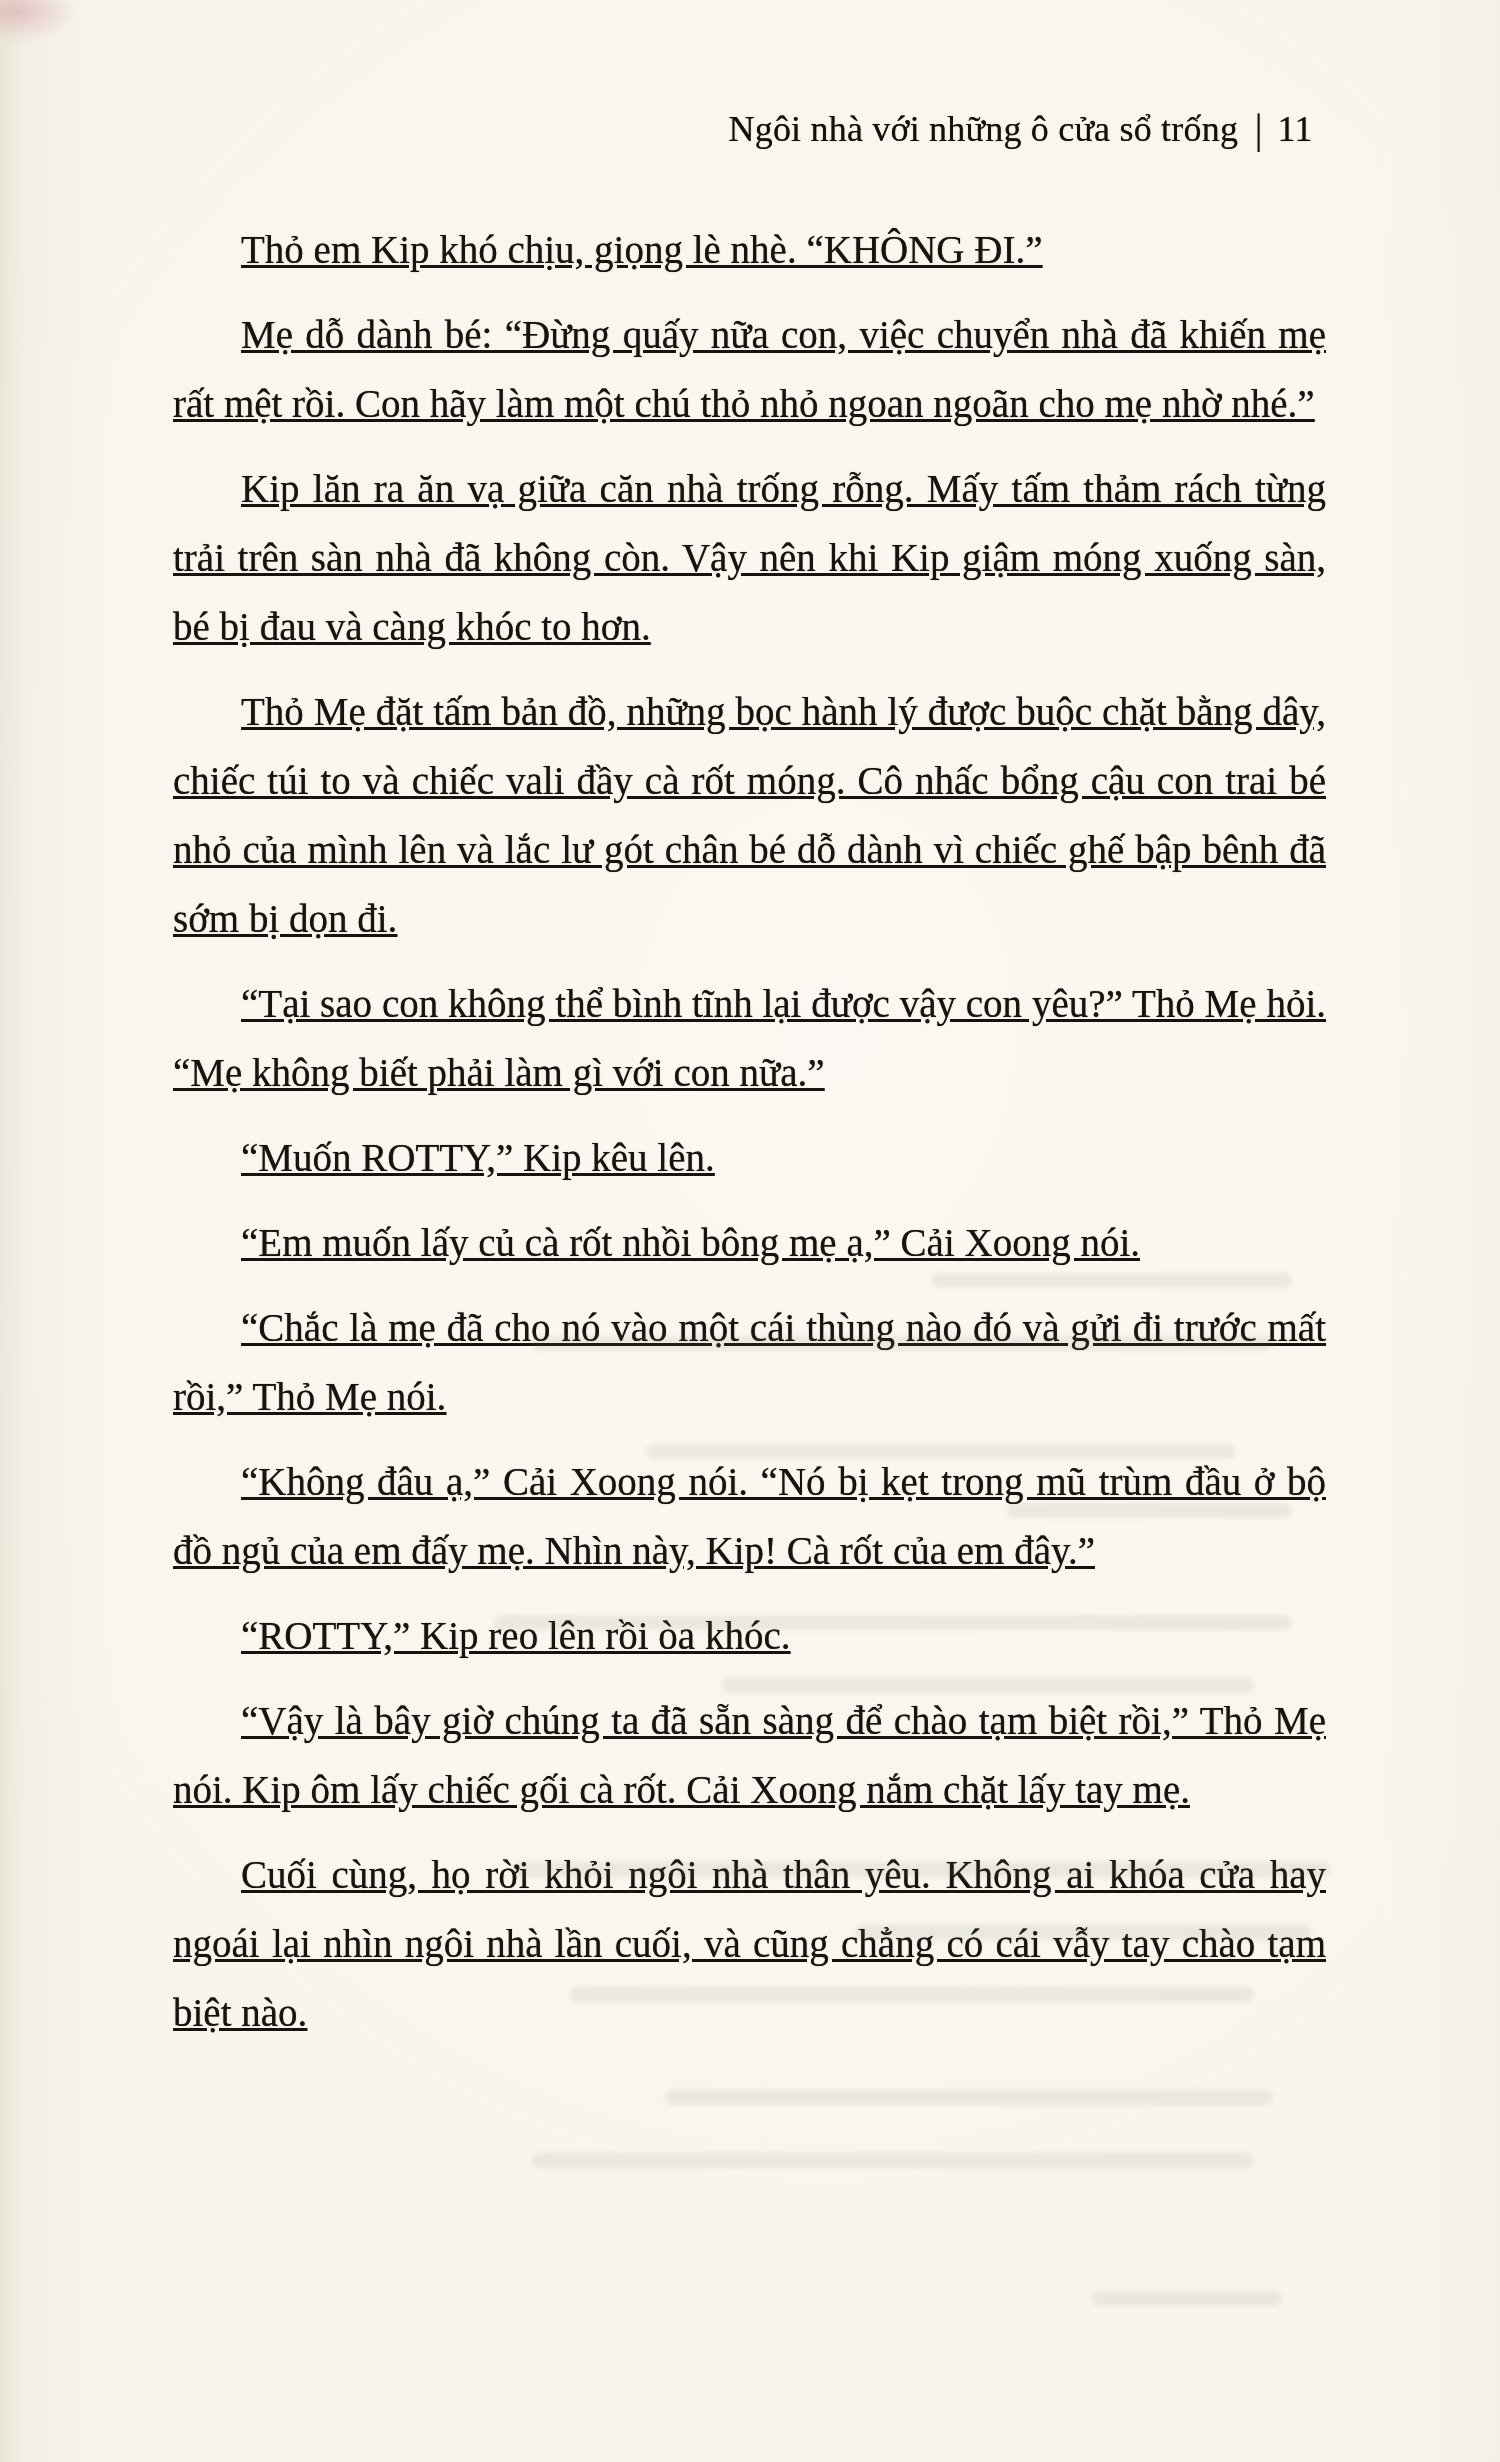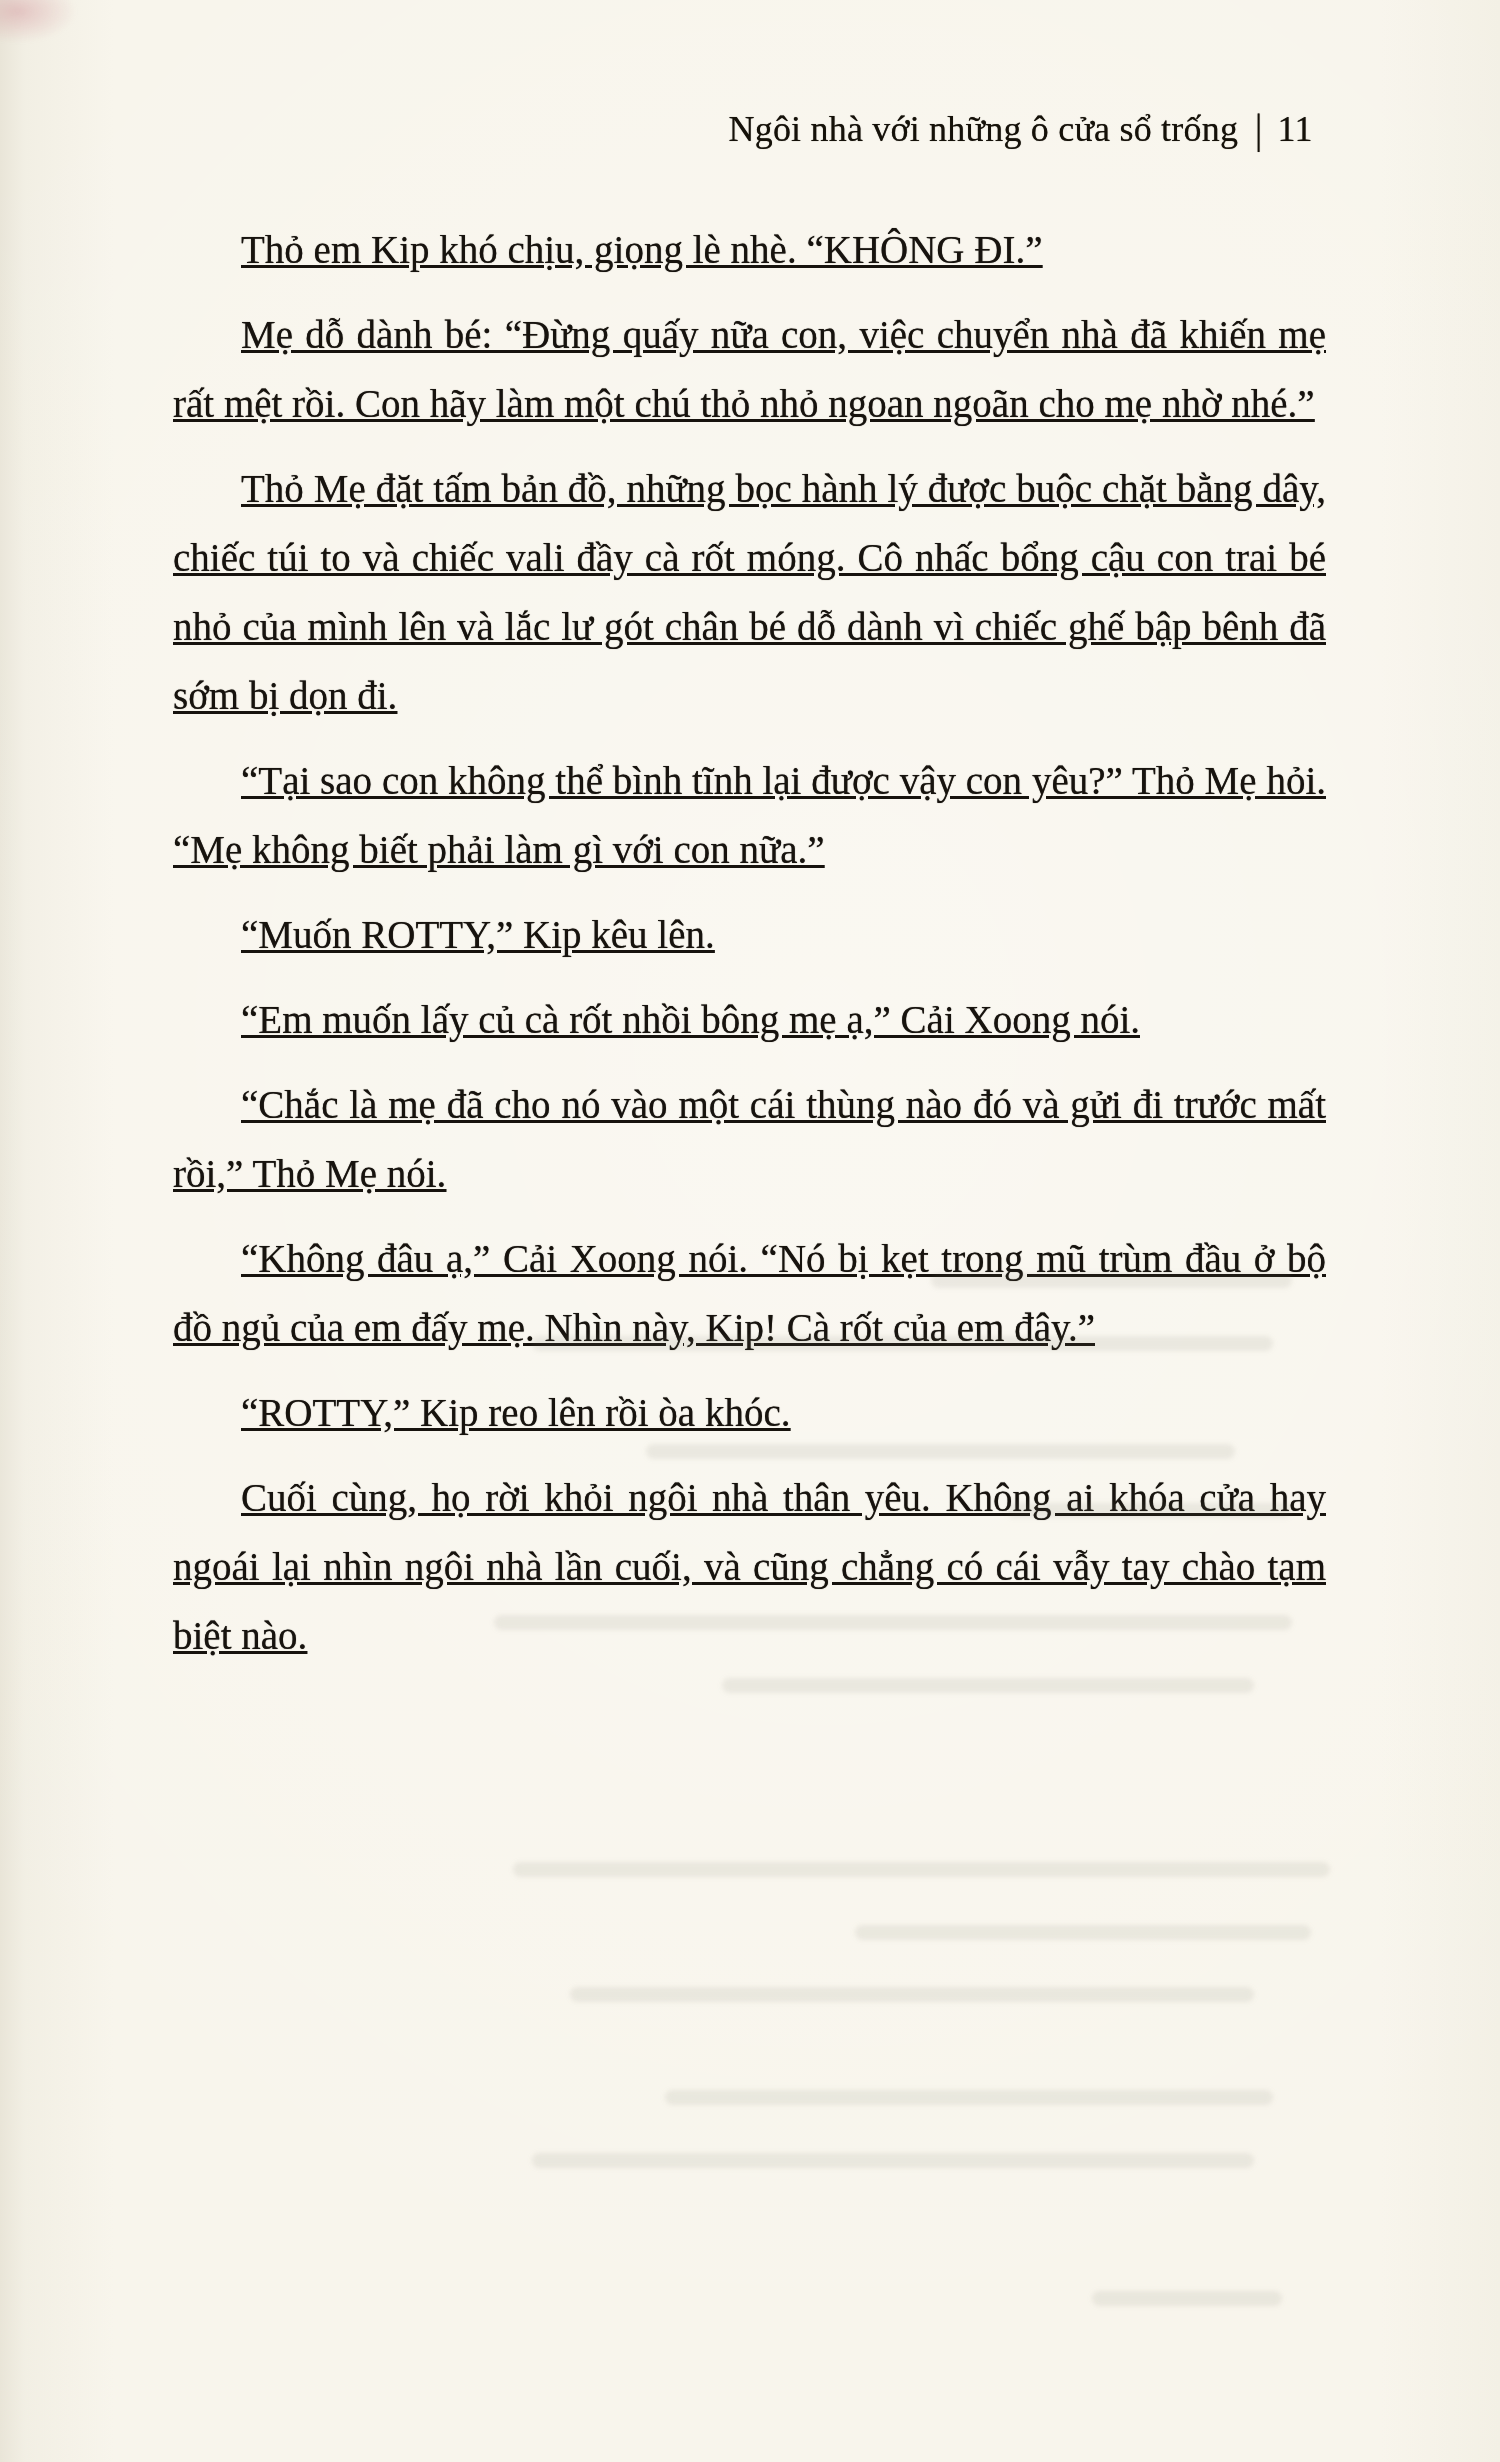--- a/index.html
+++ b/index.html
@@ -73,35 +73,37 @@
   <div class="running-header">
     <span>Ngôi nhà với những ô cửa sổ trống</span><span class="sep">|</span><span>11</span>
   </div>
 
   <div class="text-block">
 
       <p>Thỏ em Kip khó chịu, giọng lè nhè. “KHÔNG ĐI.”</p>
 
       <p>Mẹ dỗ dành bé: “Đừng quấy nữa con, việc chuyển nhà đã khiến mẹ rất mệt rồi. Con hãy làm một chú thỏ nhỏ ngoan ngoãn cho mẹ nhờ nhé.”</p>
 
+      <p>Kip lăn ra ăn vạ giữa căn nhà trống rỗng. Mấy tấm thảm rách từng trải trên sàn nhà đã không còn. Vậy nên khi Kip giậm móng xuống sàn, bé bị đau và càng khóc to hơn.</p>
 
       <p>Thỏ Mẹ đặt tấm bản đồ, những bọc hành lý được buộc chặt bằng dây, chiếc túi to và chiếc vali đầy cà rốt móng. Cô nhấc bổng cậu con trai bé nhỏ của mình lên và lắc lư gót chân bé dỗ dành vì chiếc ghế bập bênh đã sớm bị dọn đi.</p>
 
       <p>“Tại sao con không thể bình tĩnh lại được vậy con yêu?” Thỏ Mẹ hỏi. “Mẹ không biết phải làm gì với con nữa.”</p>
 
       <p>“Muốn ROTTY,” Kip kêu lên.</p>
 
       <p>“Em muốn lấy củ cà rốt nhồi bông mẹ ạ,” Cải Xoong nói.</p>
 
       <p>“Chắc là mẹ đã cho nó vào một cái thùng nào đó và gửi đi trước mất rồi,” Thỏ Mẹ nói.</p>
 
       <p>“Không đâu ạ,” Cải Xoong nói. “Nó bị kẹt trong mũ trùm đầu ở bộ đồ ngủ của em đấy mẹ. Nhìn này, Kip! Cà rốt của em đây.”</p>
 
       <p>“ROTTY,” Kip reo lên rồi òa khóc.</p>
 
+      <p>“Vậy là bây giờ chúng ta đã sẵn sàng để chào tạm biệt rồi,” Thỏ Mẹ nói. Kip ôm lấy chiếc gối cà rốt. Cải Xoong nắm chặt lấy tay mẹ.</p>
 
       <p>Cuối cùng, họ rời khỏi ngôi nhà thân yêu. Không ai khóa cửa hay ngoái lại nhìn ngôi nhà lần cuối, và cũng chẳng có cái vẫy tay chào tạm biệt nào.</p>
     </div>
 
   <div class="bleed">
     <div class="bleed-line" style="left:931px;top:1273px;width:361px;"></div>
     <div class="bleed-line" style="left:532px;top:1336px;width:741px;"></div>
     <div class="bleed-line" style="left:646px;top:1444px;width:589px;"></div>
     <div class="bleed-line" style="left:1007px;top:1503px;width:285px;"></div>
     <div class="bleed-line" style="left:494px;top:1615px;width:798px;"></div>

